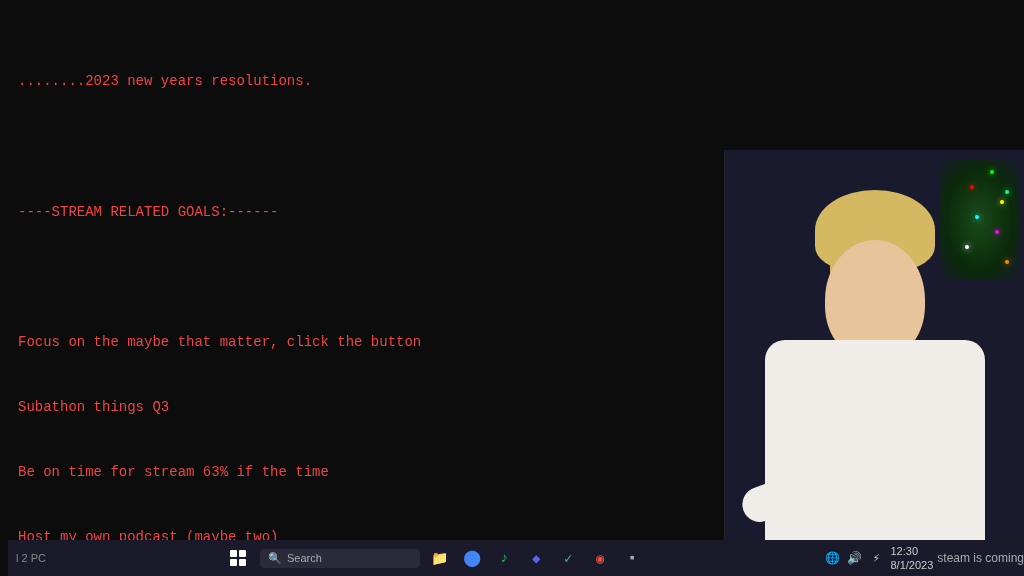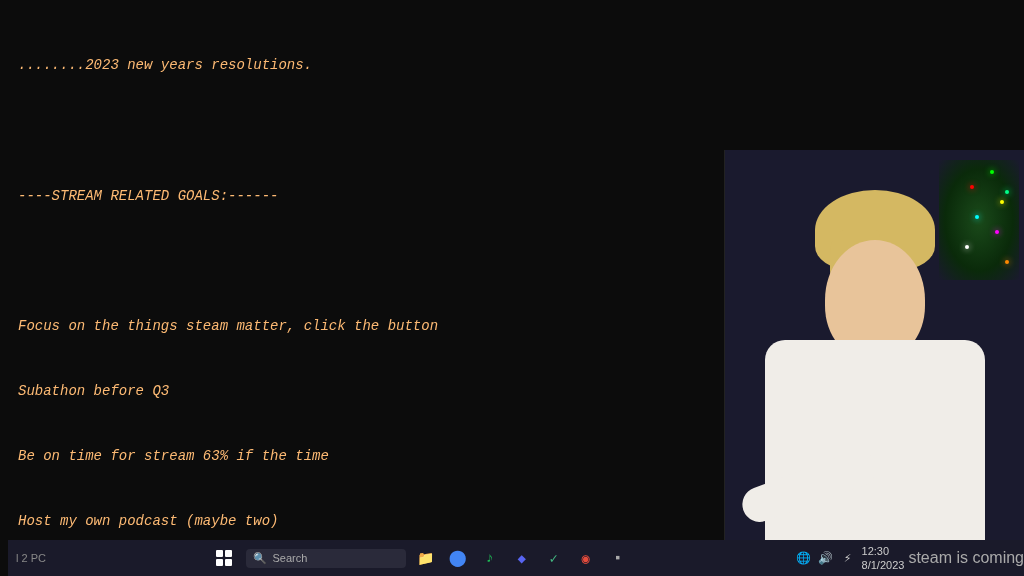--- a/index.html
+++ b/index.html
@@ -18,27 +18,26 @@
       position: relative;
       background: #0c0c0c;
     }
 
     .text-area {
       position: absolute;
       top: 0;
       left: 0;
       width: 730px;
       height: 540px;
-      padding: 12px 18px;
-      color: #fdba74;
+      padding: 28px 18px;
+      color: #ef4444;
       font-size: 14px;
       line-height: 1.55;
       white-space: pre;
       overflow: hidden;
-      font-style: italic;
     }
 
     .text-area .line {
       display: block;
     }
 
     .webcam-overlay {
       position: absolute;
       bottom: 36px;
       right: 0;
@@ -260,21 +259,21 @@
       color: #ccc;
       font-size: 11px;
       font-family: 'Segoe UI', sans-serif;
       text-align: left;
       line-height: 1.3;
     }
 
     
     .notif {
       color: #aaa;
-      font-size: 16px;
+      font-size: 12px;
       font-family: 'Segoe UI', sans-serif;
     }
 
     
     .arm {
       position: absolute;
       bottom: 60px;
       left: 50%;
       transform: translateX(-100%) rotate(-20deg);
       width: 140px;
@@ -288,22 +287,22 @@
 </head>
 <body>
 
 <div class="main-container">
 
   <div class="text-area">
     <span class="line">........2023 new years resolutions.</span>
     <span class="line"> </span>
     <span class="line">----STREAM RELATED GOALS:------</span>
     <span class="line"> </span>
-    <span class="line">Focus on the things steam matter, click the button</span>
-    <span class="line">Subathon before Q3</span>
+    <span class="line">Focus on the maybe that matter, click the button</span>
+    <span class="line">Subathon things Q3</span>
     <span class="line">Be on time for stream 63% if the time</span>
     <span class="line">Host my own podcast (maybe two)</span>
     
     
     
     
     
     
     
     

